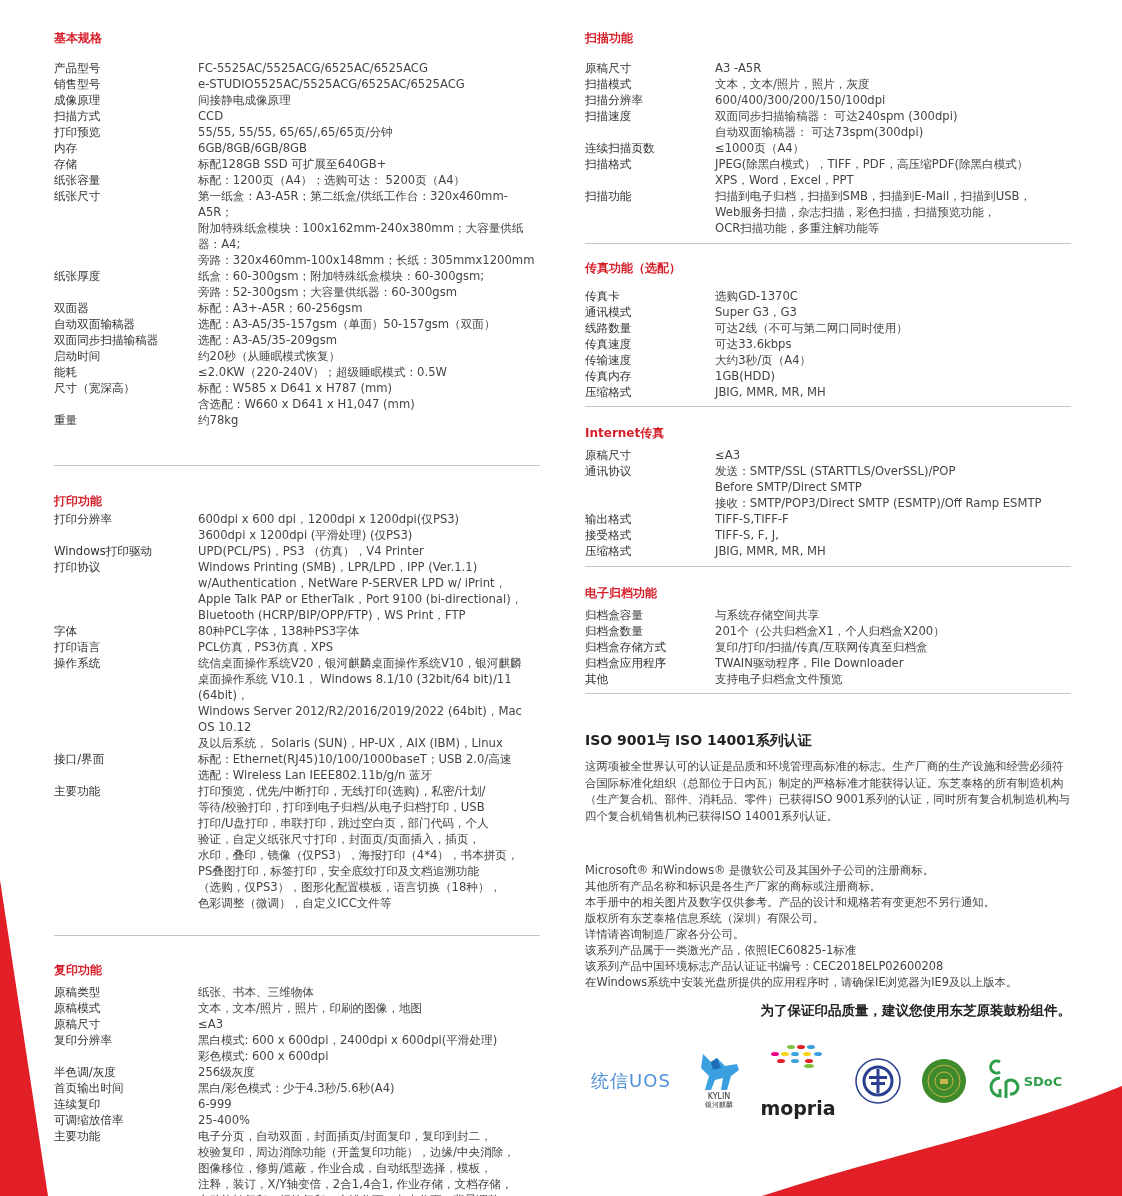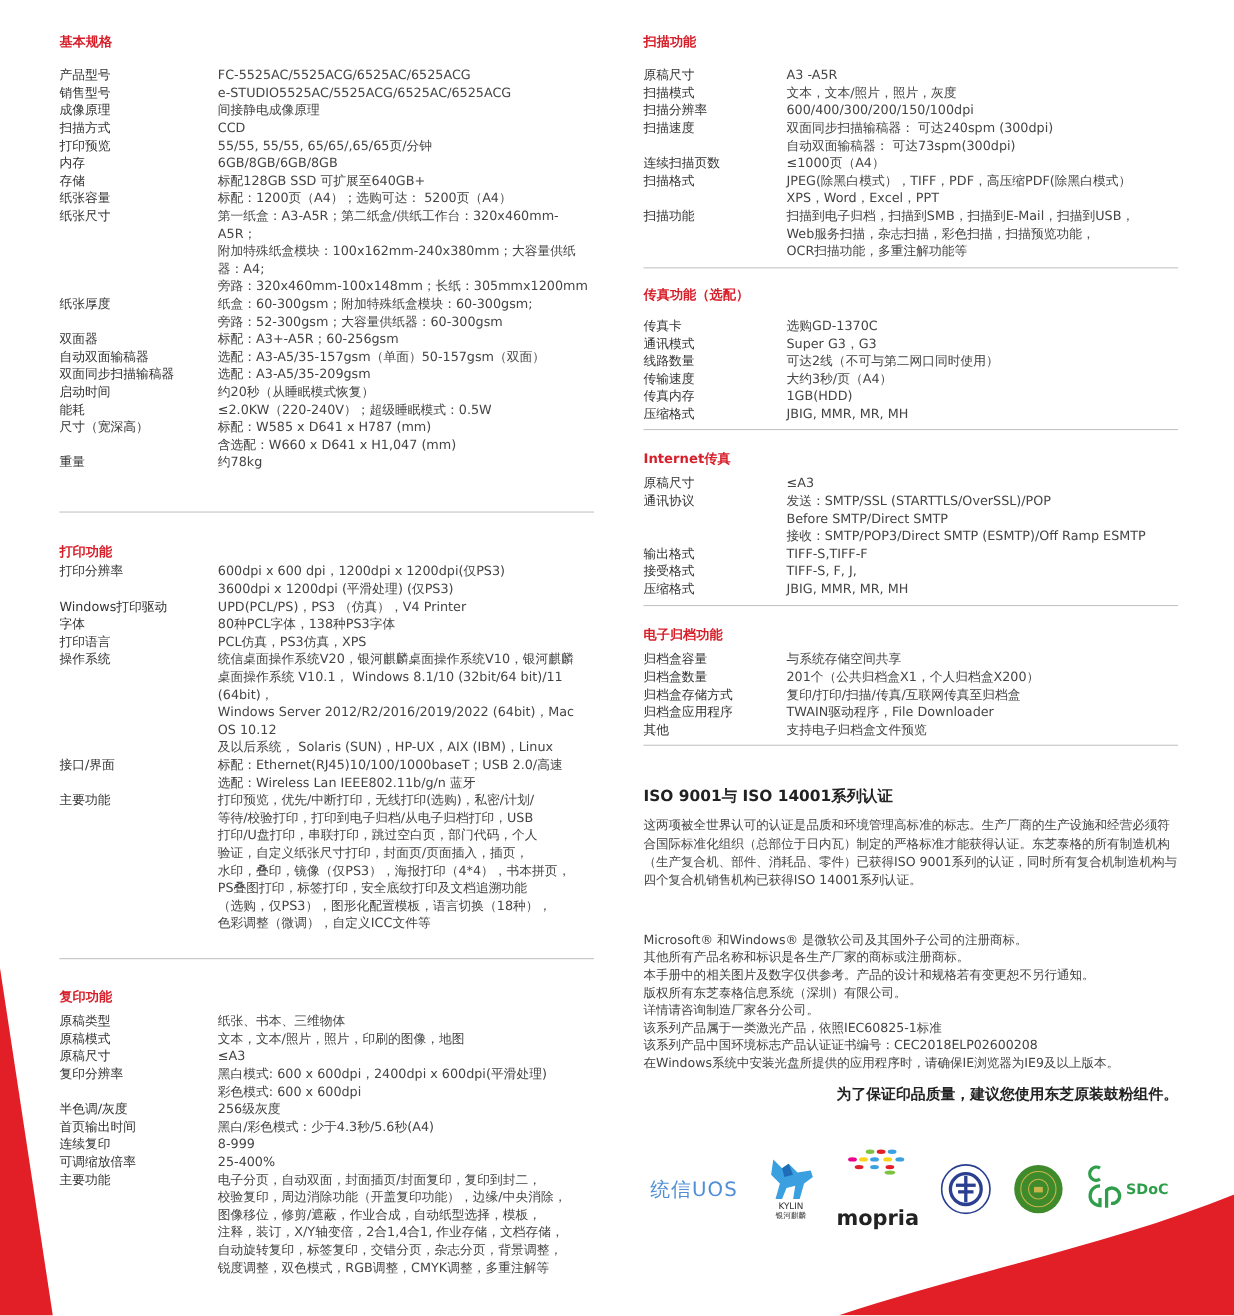--- a/index.html
+++ b/index.html
@@ -124,20 +124,27 @@
         <div class="row">
           <div class="k">打印分辨率</div>
           <div class="v">600dpi x 600 dpi，1200dpi x 1200dpi(仅PS3)
 3600dpi x 1200dpi (平滑处理) (仅PS3)</div>
         </div>
         <div class="row">
           <div class="k">Windows打印驱动</div>
           <div class="v">UPD(PCL/PS)，PS3 （仿真），V4 Printer</div>
         </div>
         <div class="row">
+          <div class="k">打印协议</div>
+          <div class="v">Windows Printing (SMB)，LPR/LPD，IPP (Ver.1.1)
+w/Authentication，NetWare P-SERVER LPD w/ iPrint，
+Apple Talk PAP or EtherTalk，Port 9100 (bi-directional)，
+Bluetooth (HCRP/BIP/OPP/FTP)，WS Print，FTP</div>
+        </div>
+        <div class="row">
           <div class="k">字体</div>
           <div class="v">80种PCL字体，138种PS3字体</div>
         </div>
         <div class="row">
           <div class="k">打印语言</div>
           <div class="v">PCL仿真，PS3仿真，XPS</div>
         </div>
         <div class="row">
           <div class="k">操作系统</div>
           <div class="v">统信桌面操作系统V20，银河麒麟桌面操作系统V10，银河麒麟
@@ -189,21 +196,21 @@
         <div class="row">
           <div class="k">半色调/灰度</div>
           <div class="v">256级灰度</div>
         </div>
         <div class="row">
           <div class="k">首页输出时间</div>
           <div class="v">黑白/彩色模式：少于4.3秒/5.6秒(A4)</div>
         </div>
         <div class="row">
           <div class="k">连续复印</div>
-          <div class="v">8-999</div>
+          <div class="v">6-999</div>
         </div>
         <div class="row">
           <div class="k">可调缩放倍率</div>
           <div class="v">25-400%</div>
         </div>
         <div class="row">
           <div class="k">主要功能</div>
           <div class="v">电子分页，自动双面，封面插页/封面复印，复印到封二，
 校验复印，周边消除功能（开盖复印功能），边缘/中央消除，
 图像移位，修剪/遮蔽，作业合成，自动纸型选择，模板，
@@ -263,20 +270,24 @@
           <div class="k">传真卡</div>
           <div class="v">选购GD-1370C</div>
         </div>
         <div class="row">
           <div class="k">通讯模式</div>
           <div class="v">Super G3，G3</div>
         </div>
         <div class="row">
           <div class="k">线路数量</div>
           <div class="v">可达2线（不可与第二网口同时使用）</div>
+        </div>
+        <div class="row">
+          <div class="k">传真速度</div>
+          <div class="v">可达33.6kbps</div>
         </div>
         <div class="row">
           <div class="k">传输速度</div>
           <div class="v">大约3秒/页（A4）</div>
         </div>
         <div class="row">
           <div class="k">传真内存</div>
           <div class="v">1GB(HDD)</div>
         </div>
         <div class="row">

